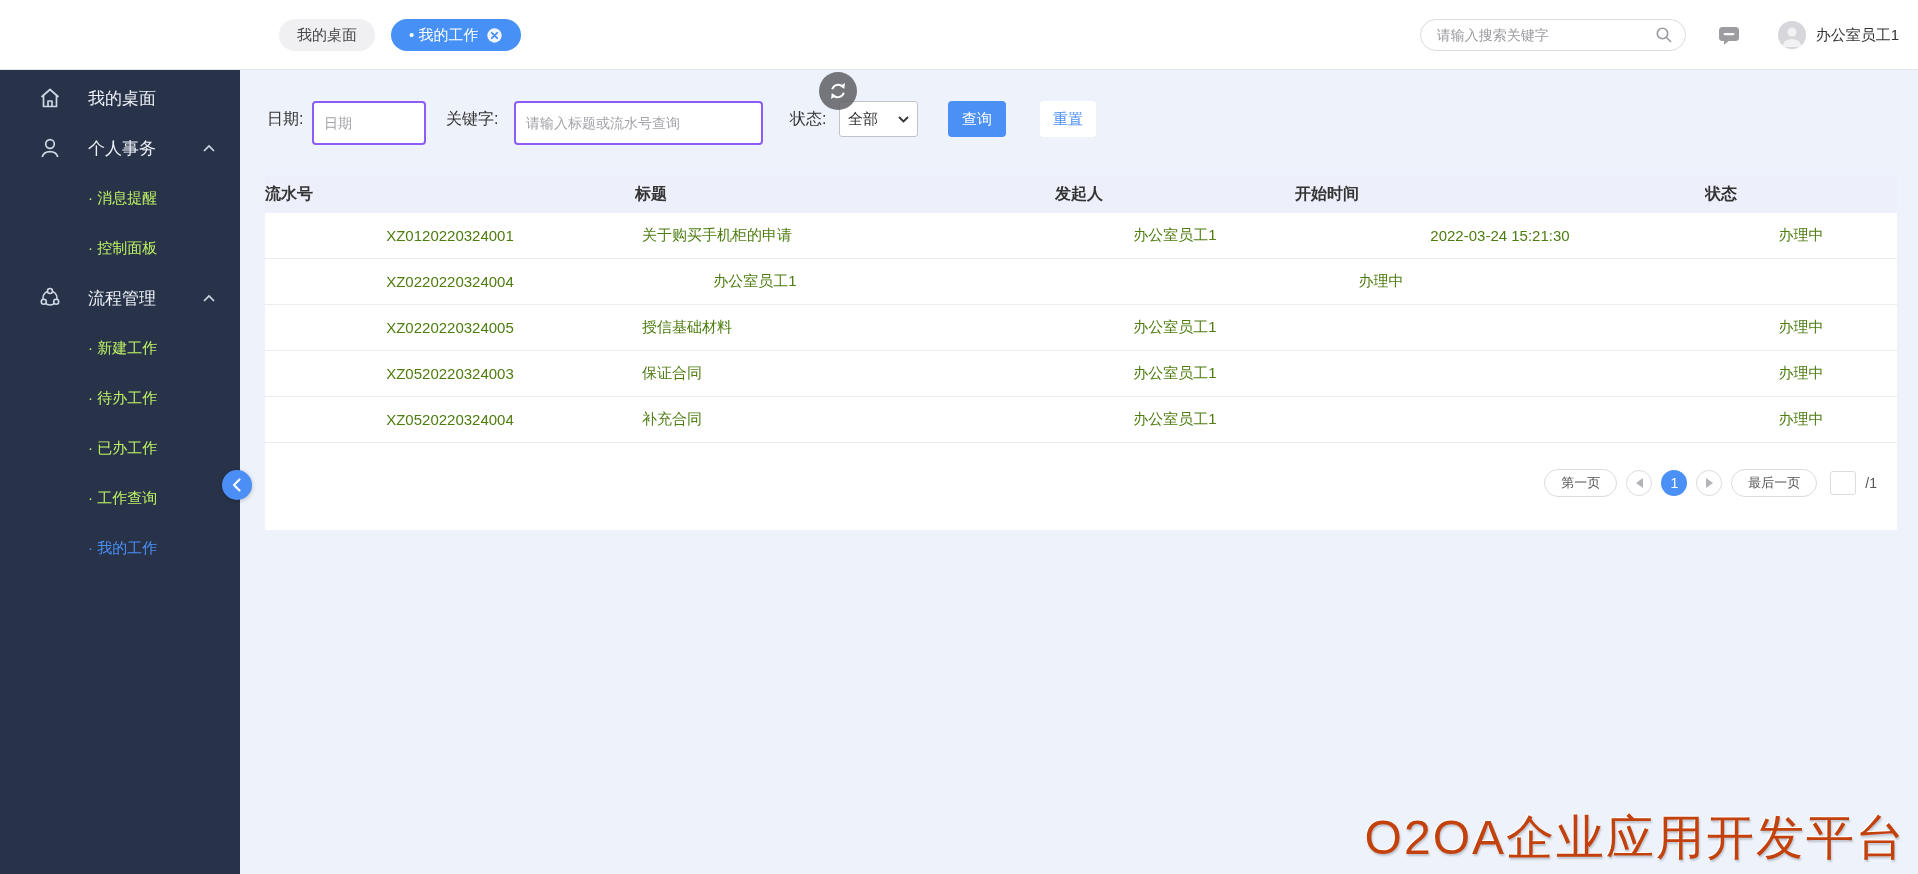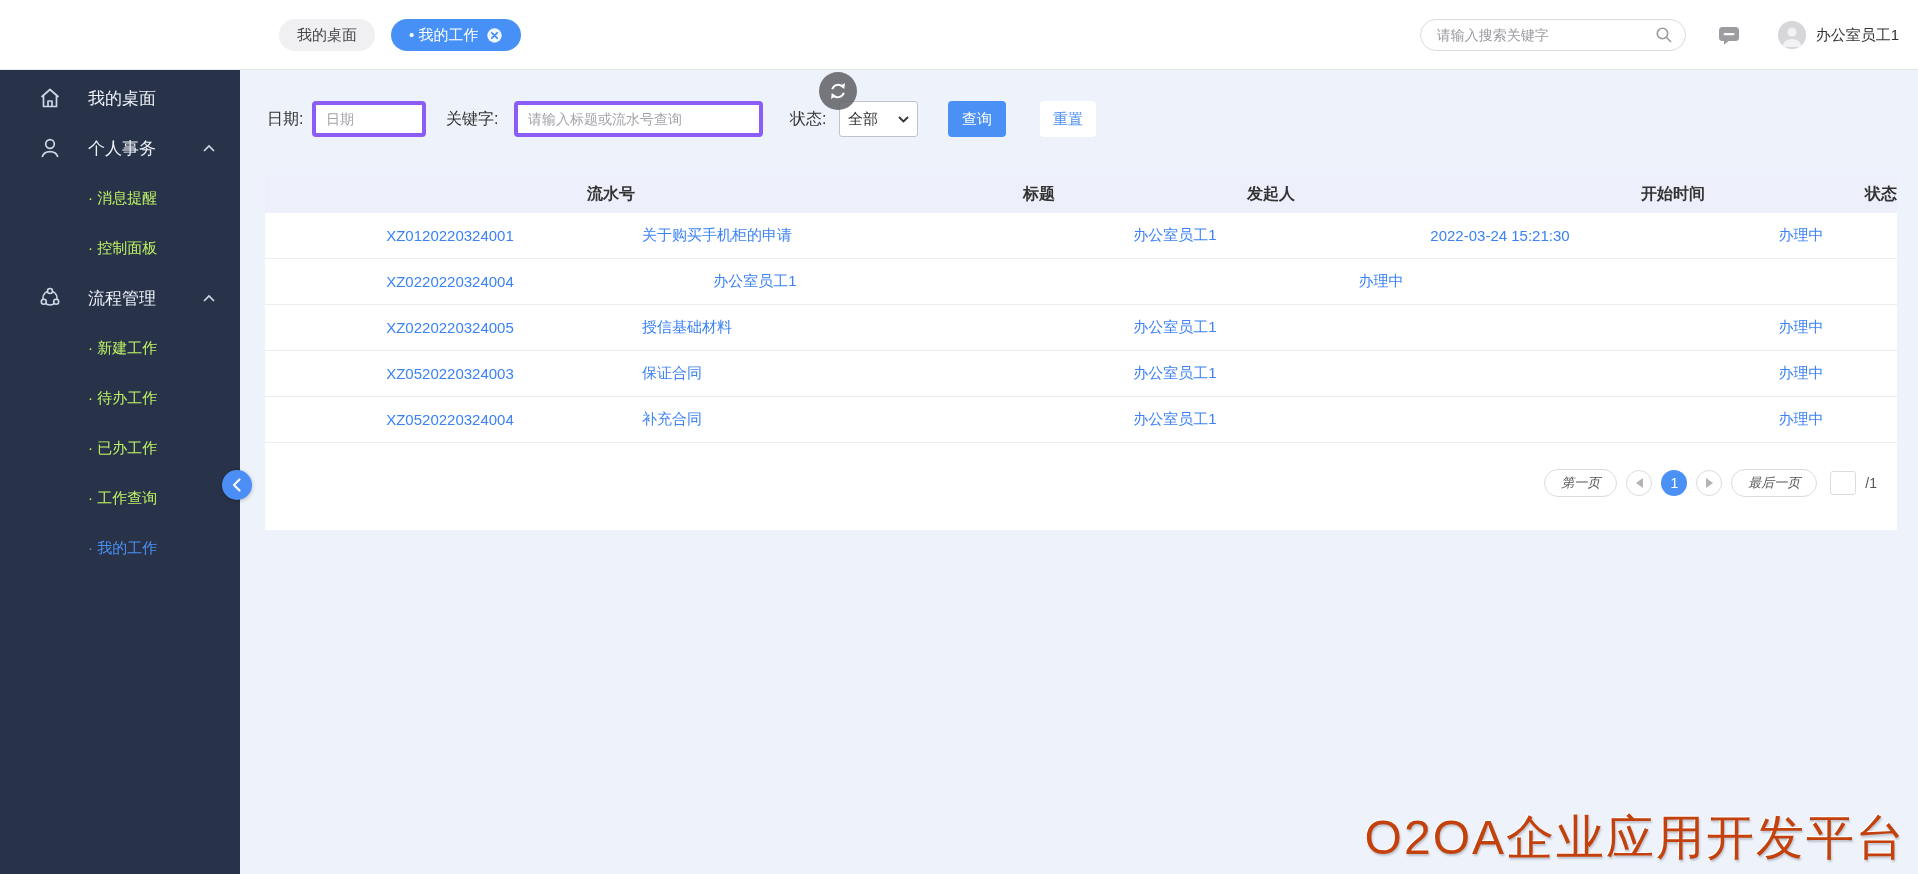--- a/index.html
+++ b/index.html
@@ -49,44 +49,44 @@
     border-radius:50%; background:#4a8ef6; z-index:9; display:flex; align-items:center;
     justify-content:center; cursor:pointer; box-shadow:0 1px 4px rgba(0,0,0,.25); }
   
   .main { position:absolute; left:240px; top:70px; right:0; bottom:0; }
   .refresh-btn { position:absolute; left:579px; top:2px; width:38px; height:38px; border-radius:50%;
     background:rgba(90,90,95,.82); display:flex; align-items:center; justify-content:center;
     z-index:8; cursor:pointer; }
   .filter-row { position:absolute; left:0; top:31px; right:0; height:36px; }
   .filter-row .f-label { position:absolute; top:0; height:36px; display:flex; align-items:center;
     font-size:16px; color:#333; }
-  .f-input { position:absolute; top:0; height:36px; border:4px solid #8b5cf6; border-radius:4px;
+  .f-input { position:absolute; top:0; height:44px; border:2px solid #8b5cf6; border-radius:4px;
     background:#fff; font-size:14px; padding:0 10px; color:#7f1d1d; outline:none; font-family:inherit; }
   .f-input::placeholder { color:#a2a2a8; }
   .f-select { position:absolute; top:0; height:36px; border:1px solid #c2c4ca; border-radius:3px;
     background:#fff; display:flex; align-items:center; padding:0 8px; font-size:15px;
     justify-content:space-between; cursor:pointer; }
   .btn { position:absolute; top:0; height:36px; border:none; border-radius:4px; font-size:15px;
     cursor:pointer; font-family:inherit; }
   .btn-query { background:#4a90f5; color:#fff; }
   .btn-reset { background:#fff; color:#4a90f5; }
   
   .card { position:absolute; left:25px; top:105px; width:1632px; height:355px; background:#fff; }
   .t-header { display:flex; height:38px; background:#edf0fa; align-items:center; }
-  .t-header .t-cell { font-weight:bold; font-size:16px; color:#333; text-align:right; }
+  .t-header .t-cell { font-weight:bold; font-size:16px; color:#333; text-align:left; }
   .t-row { display:flex; height:46px; align-items:center; border-bottom:1px solid #ececf1;
     cursor:pointer; background:#fff; }
-  .t-cell { font-size:15px; color:#3b82f6; text-align:center; overflow:hidden; white-space:nowrap; }
+  .t-cell { font-size:15px; color:#4d7c0f; text-align:center; overflow:hidden; white-space:nowrap; }
   .c0 { width:370px; } .c1 { width:420px; } .c2 { width:240px; } .c3 { width:410px; } .c4 { width:192px; }
   .t-row .c1 { text-align:left; padding-left:7px; }
   
   .pagination { margin-top:25px; height:30px; display:flex; align-items:center; justify-content:flex-end;
     padding-right:20px; gap:9px; }
   .pg-pill { height:28px; padding:0 16px; border:1px solid #dcdcdf; border-radius:14px; background:#fff;
-    font-size:13px; color:#555; display:flex; align-items:center; cursor:pointer;font-style:italic; }
+    font-size:13px; color:#555; display:flex; align-items:center; cursor:pointer; }
   .pg-circle { width:26px; height:26px; border:1px solid #dcdcdf; border-radius:50%; background:#fff;
     display:flex; align-items:center; justify-content:center; cursor:pointer; }
   .pg-num { width:26px; height:26px; border-radius:50%; background:#4a90f5; color:#fff; font-size:14px;
     display:flex; align-items:center; justify-content:center; cursor:pointer; }
   .pg-tri { width:0; height:0; border-top:5px solid transparent; border-bottom:5px solid transparent; }
   .pg-tri.left  { border-right:7px solid #b3b3b8; }
   .pg-tri.right { border-left:7px solid #b3b3b8; }
   .pg-input { width:26px; height:24px; border:1px solid #dcdcdf; border-radius:3px; outline:none;
     font-family:inherit; text-align:center; font-size:13px; margin-left:4px; }
   .pg-ratio { font-size:14px; color:#555; }

